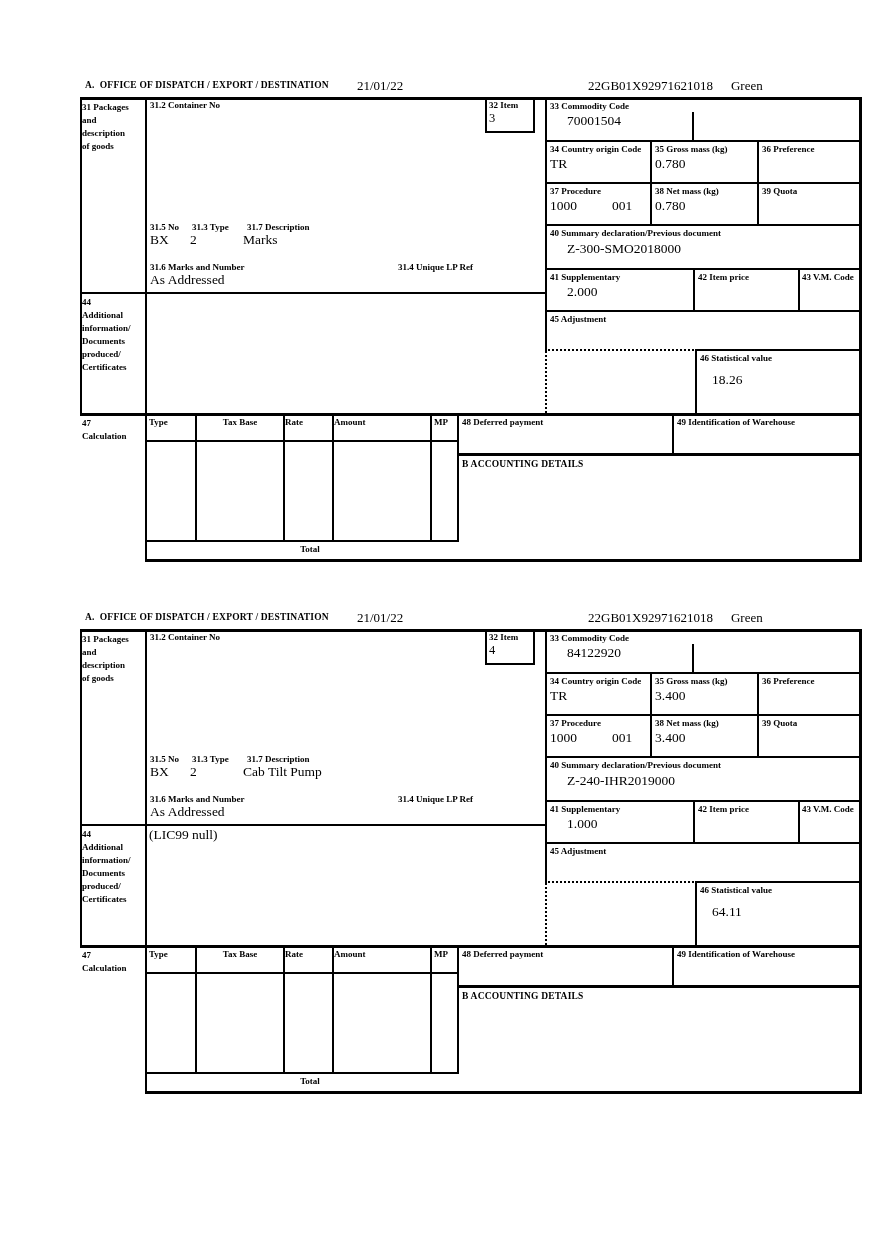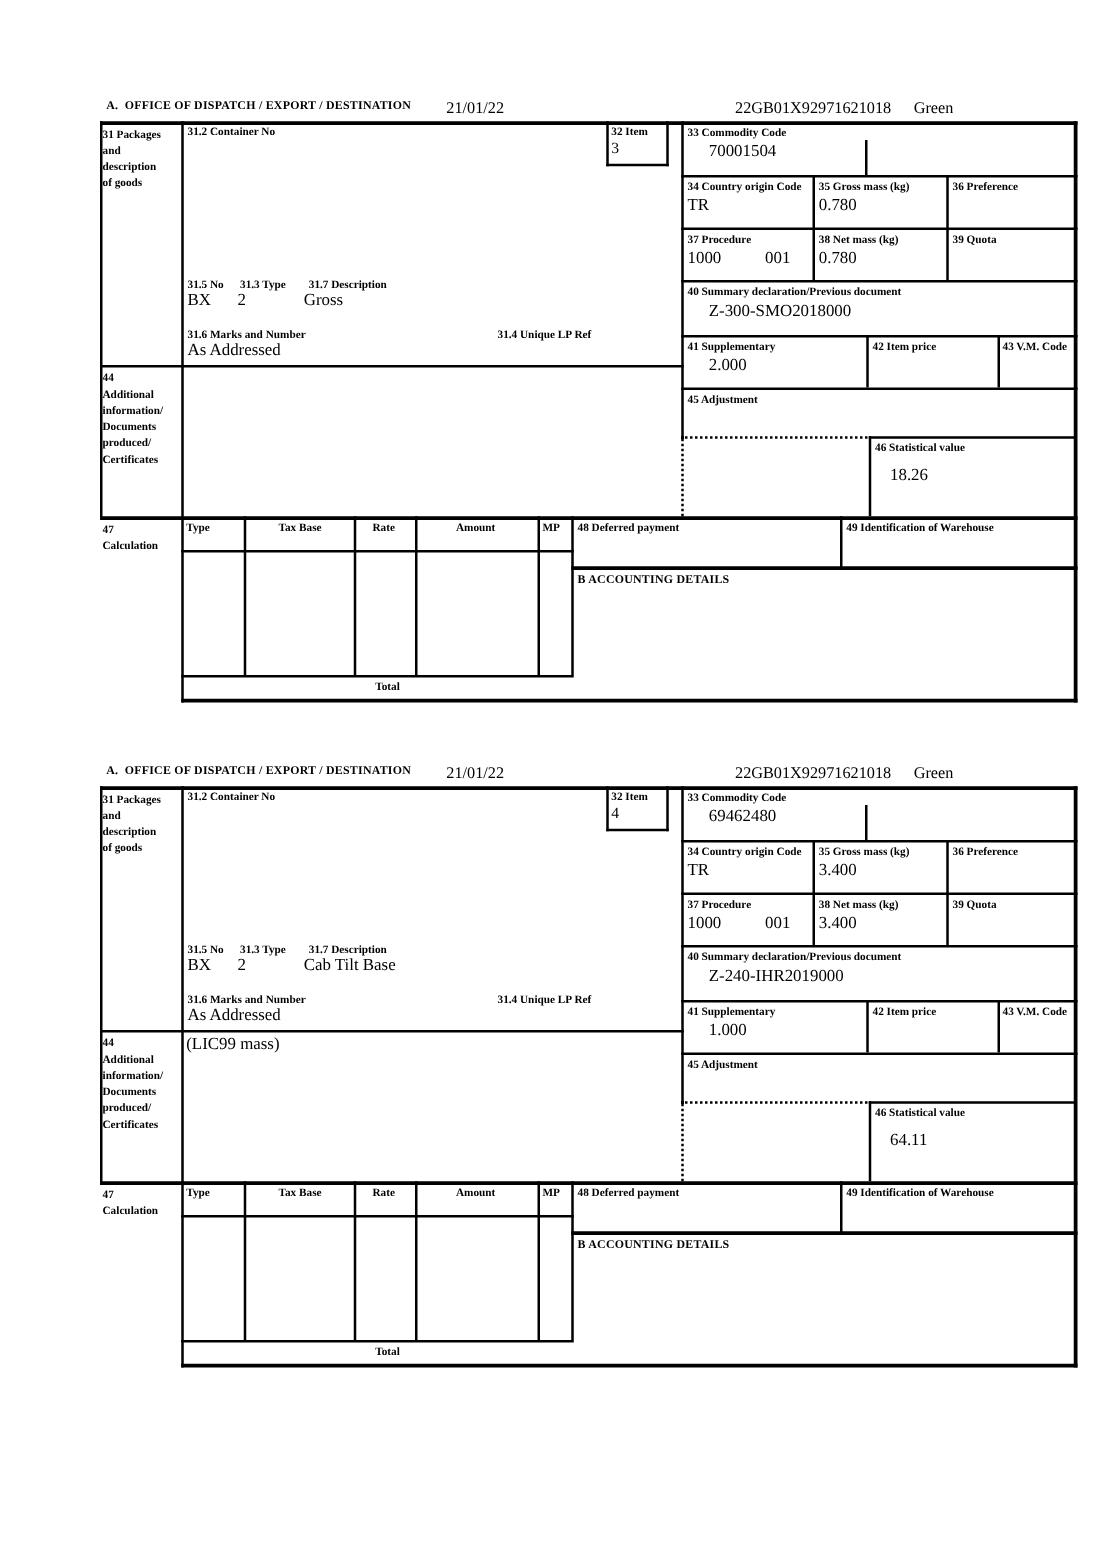--- a/index.html
+++ b/index.html
@@ -9,21 +9,21 @@
   .hl,.vl{position:absolute;background:#000;}
   .dh{position:absolute;border-top:2px dotted #000;}
   .dv{position:absolute;border-left:2px dotted #000;}
   .lbl{position:absolute;font-weight:bold;font-size:9px;line-height:11px;white-space:pre;}
   .lblblock{position:absolute;font-weight:bold;font-size:9px;line-height:13px;}
   .val{position:absolute;font-size:13.5px;line-height:15px;white-space:pre;}
   .valsm{position:absolute;font-size:12.5px;line-height:14px;}
   .hdrsm{position:absolute;font-weight:bold;font-size:9.5px;letter-spacing:.2px;white-space:pre;}
   .hdrbig{position:absolute;font-size:13px;white-space:pre;}
   .cell{position:absolute;font-weight:bold;font-size:9px;}
-  .tc{text-align:center}.tr{text-align:center;padding-right:3px;box-sizing:border-box;}
+  .tc{text-align:center}.tr{text-align:left;padding-right:3px;box-sizing:border-box;}
 </style>
 </head>
 <body>
 
 <div id="page">
 
   <div class="sec" style="top:76px">
 
     <div class="hdrsm" style="left:85px;top:4px">A.  OFFICE OF DISPATCH / EXPORT / DESTINATION</div>
     <div class="hdrbig" style="left:357px;top:2px">21/01/22</div>
@@ -92,21 +92,21 @@
     <div class="hl" style="left:695px;top:273px;width:165px;height:2px"></div>
     <div class="vl" style="left:695px;top:273px;width:2px;height:64px"></div>
     <div class="lbl" style="left:700px;top:277px">46 Statistical value</div>
     <div class="val" style="left:712px;top:296px">18.26</div>
 
     <div class="lbl" style="left:150px;top:146px">31.5 No</div>
     <div class="lbl" style="left:192px;top:146px">31.3 Type</div>
     <div class="lbl" style="left:247px;top:146px">31.7 Description</div>
     <div class="val" style="left:150px;top:156px">BX</div>
     <div class="val" style="left:190px;top:156px">2</div>
-    <div class="val" style="left:243px;top:156px">Gross</div>
+    <div class="val" style="left:243px;top:156px">Marks</div>
 
     <div class="lbl" style="left:150px;top:186px">31.6 Marks and Number</div>
     <div class="lbl" style="left:398px;top:186px">31.4 Unique LP Ref</div>
     <div class="val" style="left:150px;top:196px">As Addressed</div>
 
     <div class="lblblock" style="left:82px;top:220px;width:62px">
       <div>44</div>
       <div>Additional</div>
       <div>information/</div>
       <div>Documents</div>
@@ -163,21 +163,21 @@
     </div>
     <div class="lbl" style="left:150px;top:24px">31.2 Container No</div>
 
     <div class="vl" style="left:485px;top:21px;width:2px;height:36px"></div>
     <div class="vl" style="left:533px;top:21px;width:2px;height:36px"></div>
     <div class="hl" style="left:485px;top:55px;width:50px;height:2px"></div>
     <div class="lbl" style="left:489px;top:24px">32 Item</div>
     <div class="valsm" style="left:489px;top:35px">4</div>
 
     <div class="lbl" style="left:550px;top:25px">33 Commodity Code</div>
-    <div class="val" style="left:567px;top:37px">69462480</div>
+    <div class="val" style="left:567px;top:37px">84122920</div>
     <div class="vl" style="left:692px;top:36px;width:2px;height:28px"></div>
     <div class="hl" style="left:545px;top:64px;width:317px;height:2px"></div>
 
     <div class="vl" style="left:650px;top:64px;width:2px;height:84px"></div>
     <div class="vl" style="left:757px;top:64px;width:2px;height:84px"></div>
     <div class="lbl" style="left:550px;top:68px">34 Country origin Code</div>
     <div class="lbl" style="left:655px;top:68px">35 Gross mass (kg)</div>
     <div class="lbl" style="left:762px;top:68px">36 Preference</div>
     <div class="val" style="left:550px;top:80px">TR</div>
     <div class="val" style="left:655px;top:80px">3.400</div>
@@ -208,35 +208,35 @@
     <div class="hl" style="left:695px;top:273px;width:165px;height:2px"></div>
     <div class="vl" style="left:695px;top:273px;width:2px;height:64px"></div>
     <div class="lbl" style="left:700px;top:277px">46 Statistical value</div>
     <div class="val" style="left:712px;top:296px">64.11</div>
 
     <div class="lbl" style="left:150px;top:146px">31.5 No</div>
     <div class="lbl" style="left:192px;top:146px">31.3 Type</div>
     <div class="lbl" style="left:247px;top:146px">31.7 Description</div>
     <div class="val" style="left:150px;top:156px">BX</div>
     <div class="val" style="left:190px;top:156px">2</div>
-    <div class="val" style="left:243px;top:156px">Cab Tilt Base</div>
+    <div class="val" style="left:243px;top:156px">Cab Tilt Pump</div>
 
     <div class="lbl" style="left:150px;top:186px">31.6 Marks and Number</div>
     <div class="lbl" style="left:398px;top:186px">31.4 Unique LP Ref</div>
     <div class="val" style="left:150px;top:196px">As Addressed</div>
 
     <div class="lblblock" style="left:82px;top:220px;width:62px">
       <div>44</div>
       <div>Additional</div>
       <div>information/</div>
       <div>Documents</div>
       <div>produced/</div>
       <div>Certificates</div>
     </div>
-    <div class="val" style="left:149px;top:219px">(LIC99 mass)</div>
+    <div class="val" style="left:149px;top:219px">(LIC99 null)</div>
 
     <div class="lblblock" style="left:82px;top:341px;width:60px">
       <div>47</div>
       <div>Calculation</div>
     </div>
     <div class="vl" style="left:195px;top:337px;width:2px;height:127px"></div>
     <div class="vl" style="left:283px;top:337px;width:2px;height:127px"></div>
     <div class="vl" style="left:332px;top:337px;width:2px;height:127px"></div>
     <div class="vl" style="left:430px;top:337px;width:2px;height:127px"></div>
     <div class="vl" style="left:457px;top:337px;width:2px;height:127px"></div>

